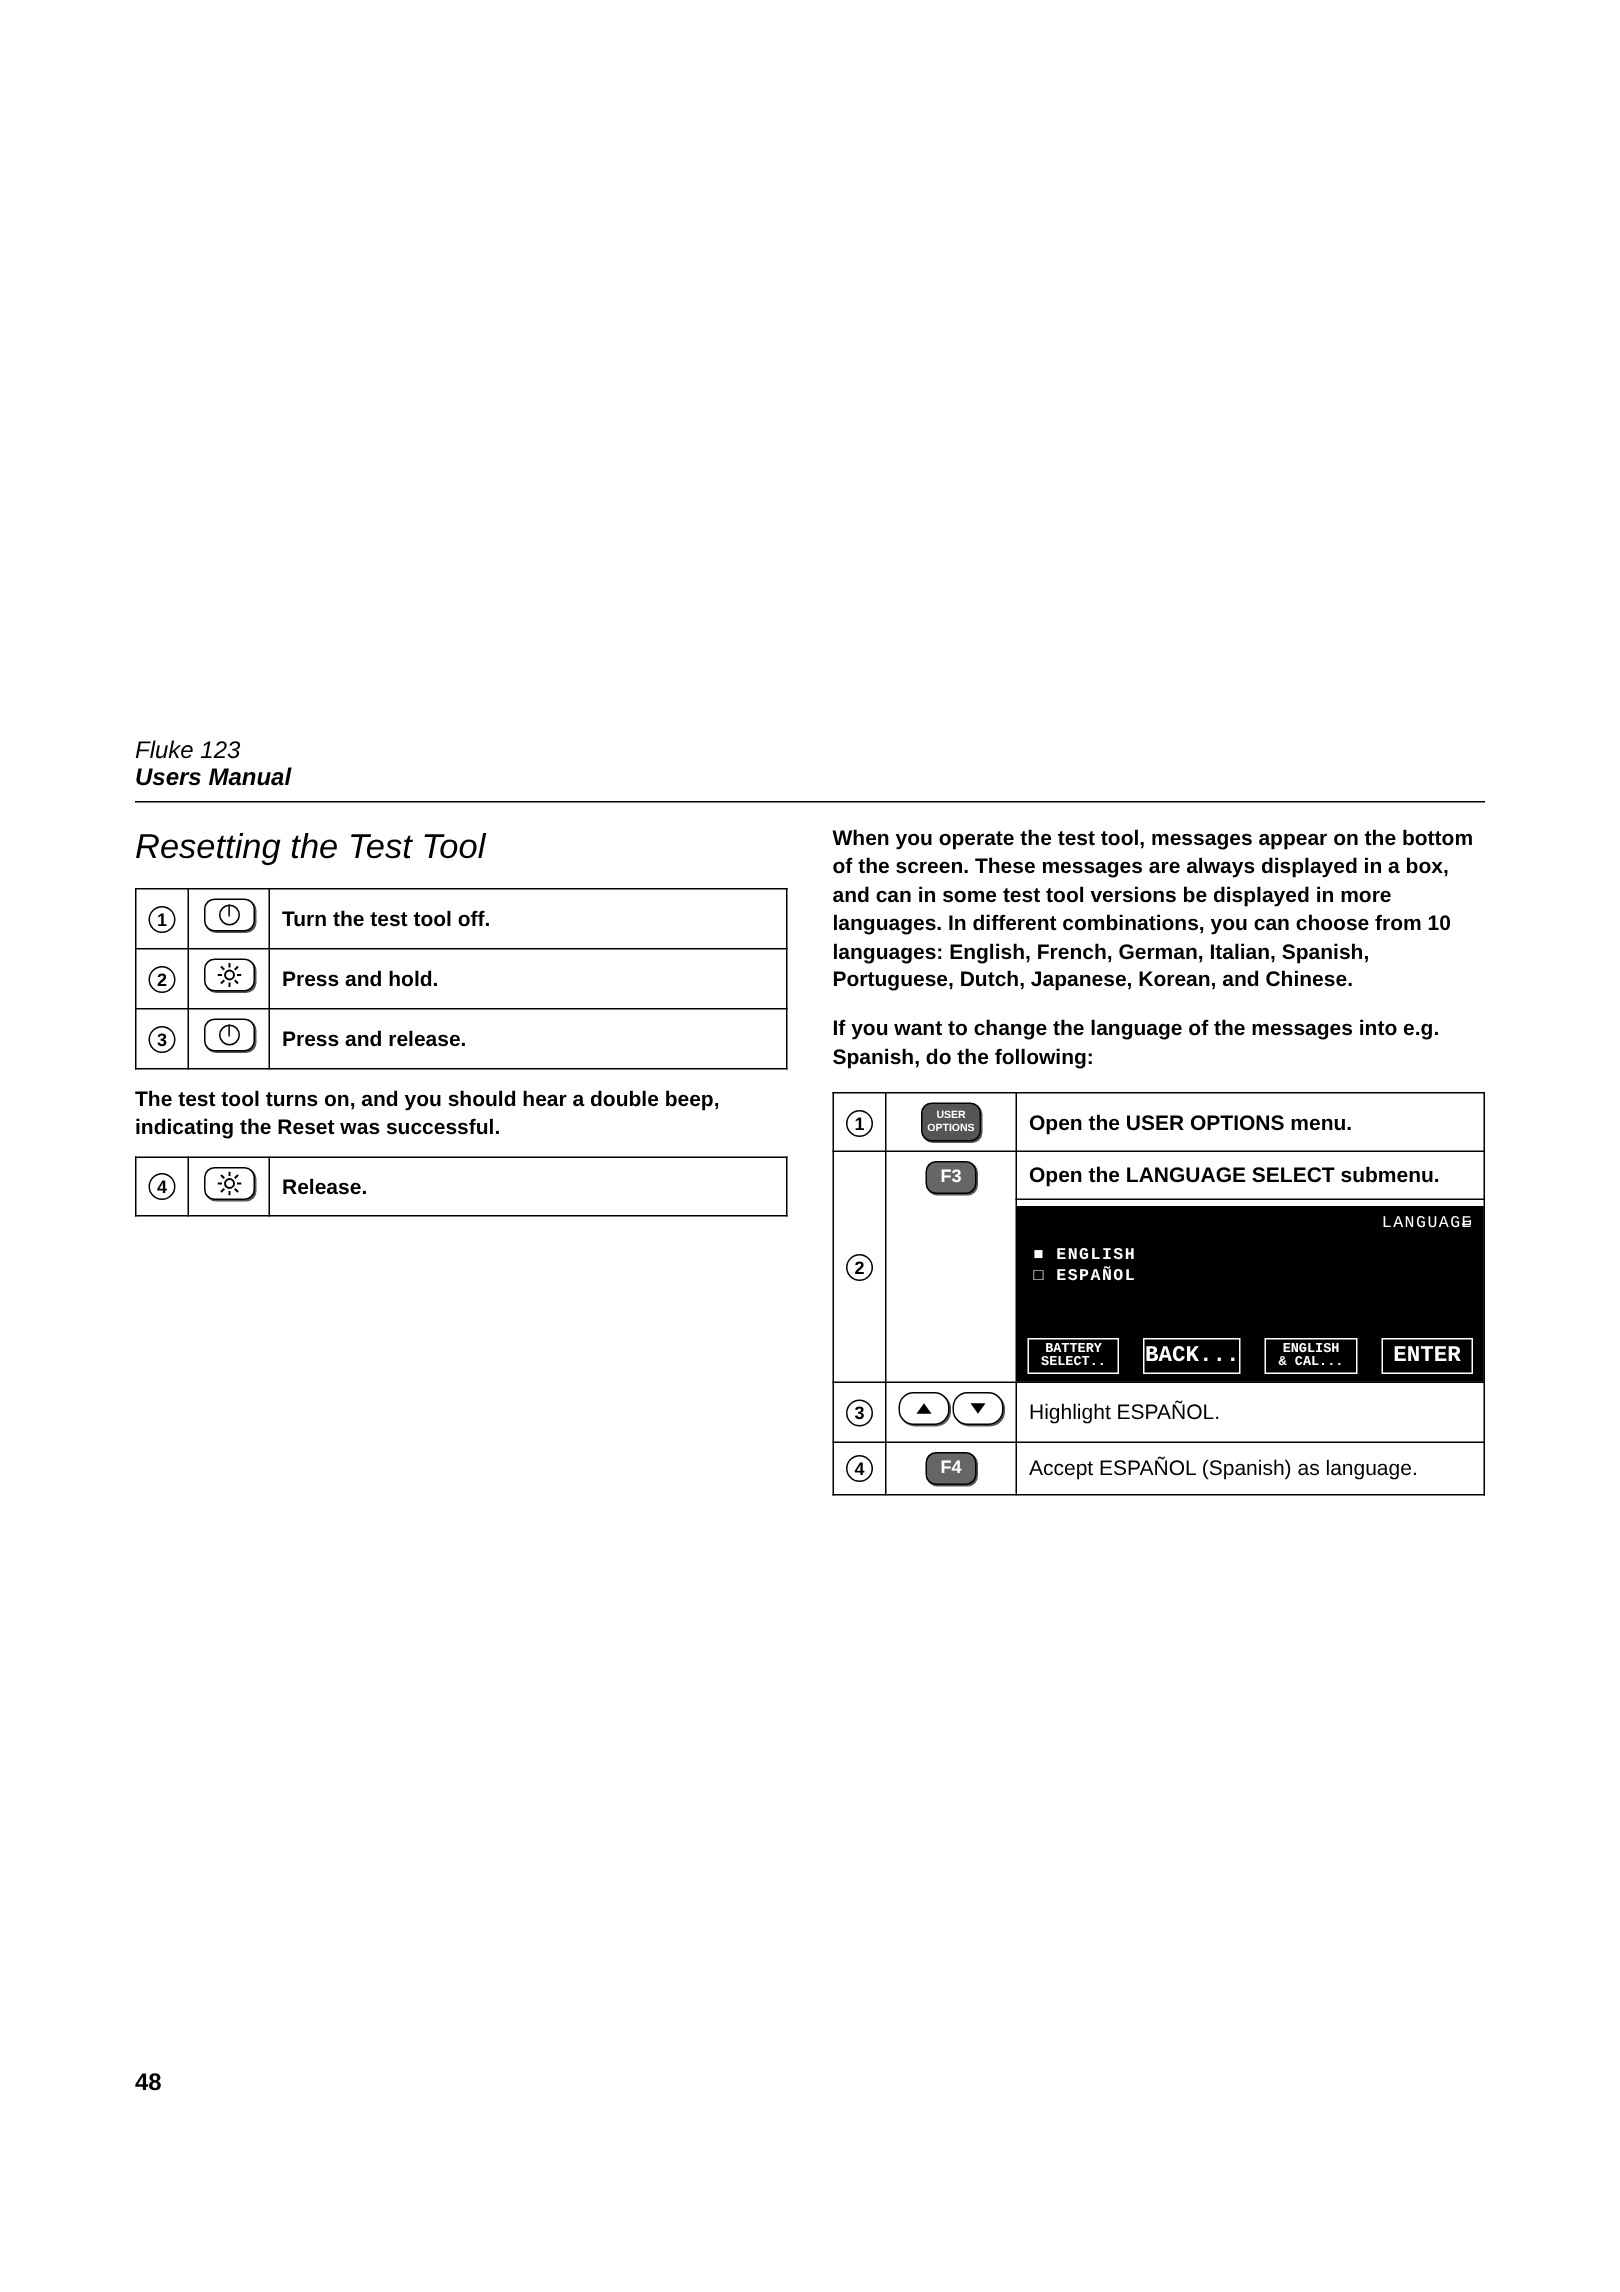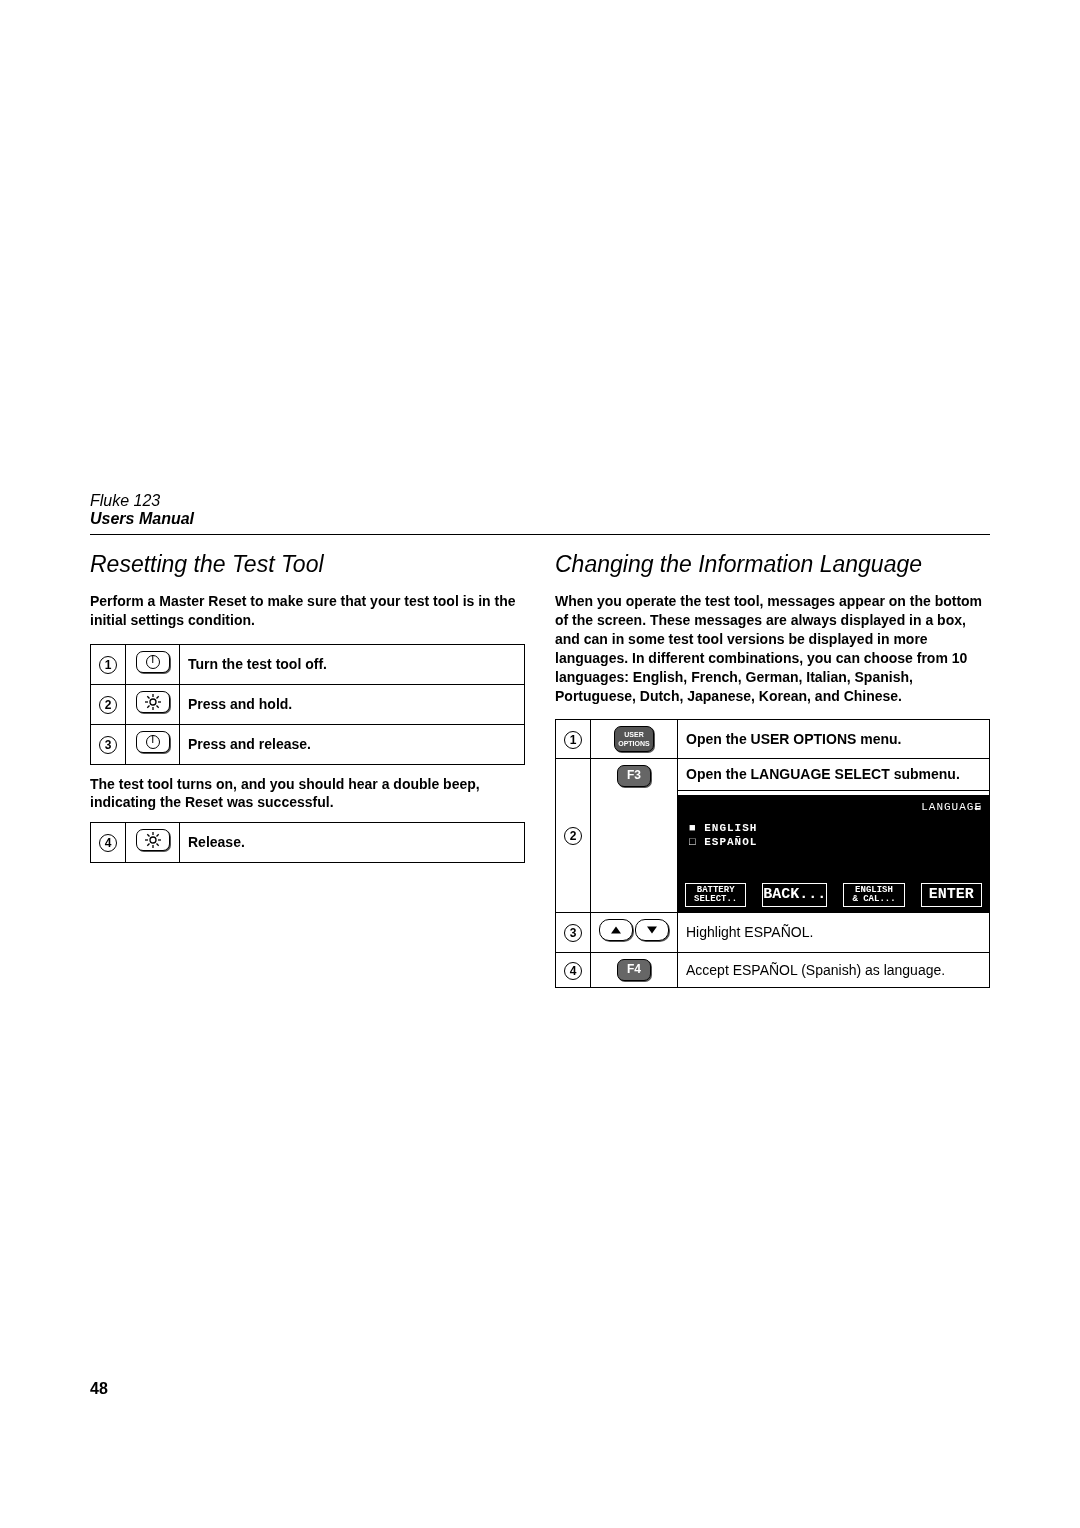--- a/index.html
+++ b/index.html
@@ -51,21 +51,20 @@
   <div class="hdr">
     <div class="prod">Fluke 123</div>
     <div class="um">Users Manual</div>
   </div>
   <hr class="rule">
 
   <div class="cols">
 
     <div class="col">
       <h2 class="sect">Resetting the Test Tool</h2>
-      <p class="intro">Perform a Master Reset to make sure that your test tool is in the initial settings condition.</p>
 
       <table class="steps">
         <tbody>
             <tr>
           <td class="num"><span class="circ">1</span></td>
           <td class="icon"><span class="btn power"></span></td>
           <td class="desc">Turn the test tool off.</td>
         </tr>
         <tr>
           <td class="num"><span class="circ">2</span></td>
@@ -115,22 +114,22 @@
                     </g>
                   </svg>
           </span></td>
           <td class="desc">Release.</td>
         </tr>
       </tbody>
         </table>
     </div>
 
     <div class="col">
-      <h2 class="sect">Changing the Information Language</h2>
       <p class="intro">When you operate the test tool, messages appear on the bottom of the screen. These messages are always displayed in a box, and can in some test tool versions be displayed in more languages. In different combinations, you can choose from 10 languages: English, French, German, Italian, Spanish, Portuguese, Dutch, Japanese, Korean, and Chinese.</p>
+      <p class="intro" style="margin-top:10px">If you want to change the language of the messages into e.g. Spanish, do the following:</p>
 
       <table class="steps">
         <tbody>
             <tr>
           <td class="num"><span class="circ">1</span></td>
           <td class="icon"><span class="btn useropt">USER<br>OPTIONS</span></td>
           <td class="desc">Open the USER OPTIONS menu.</td>
         </tr>
         <tr>
           <td class="num" rowspan="2"><span class="circ">2</span></td>

